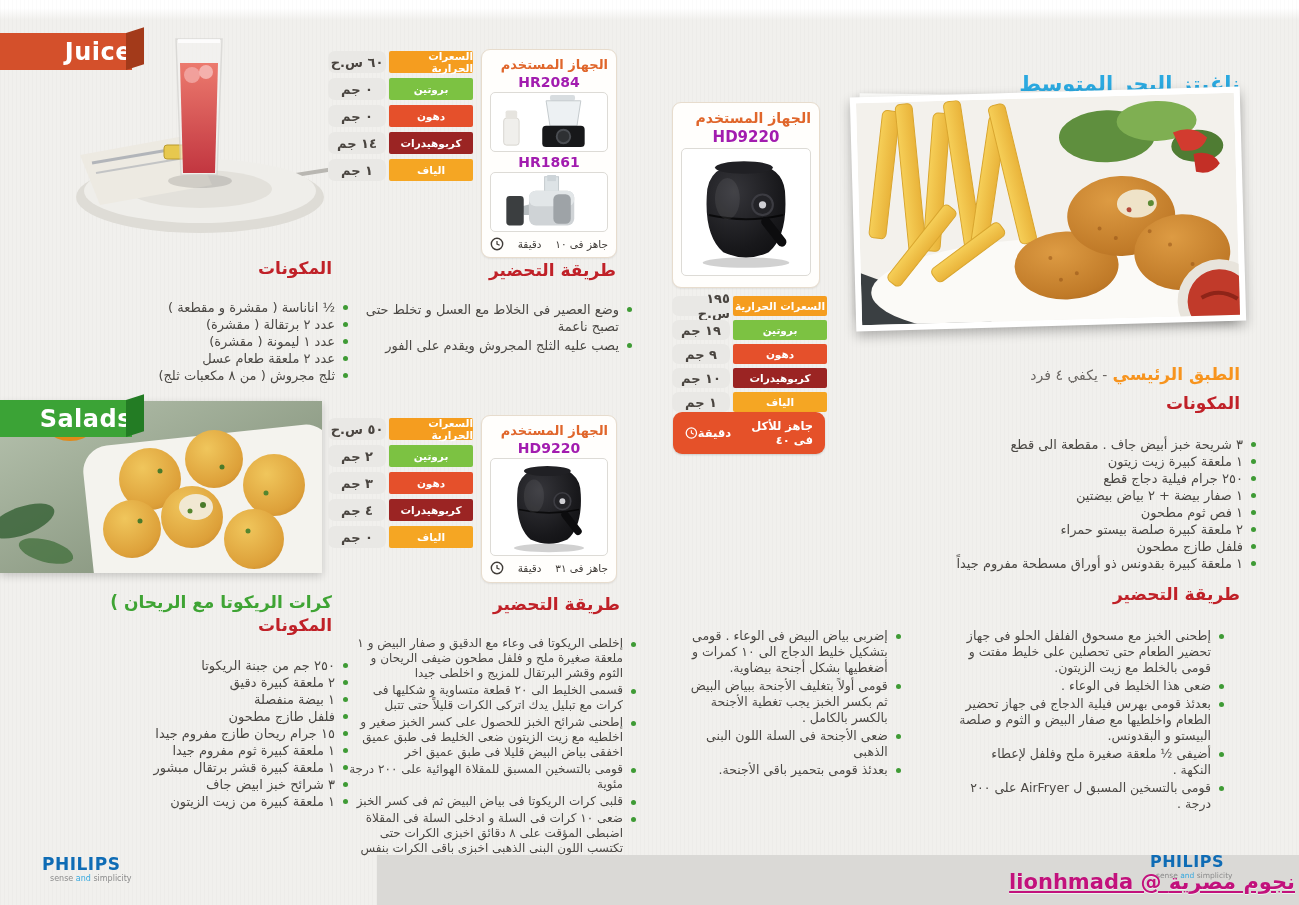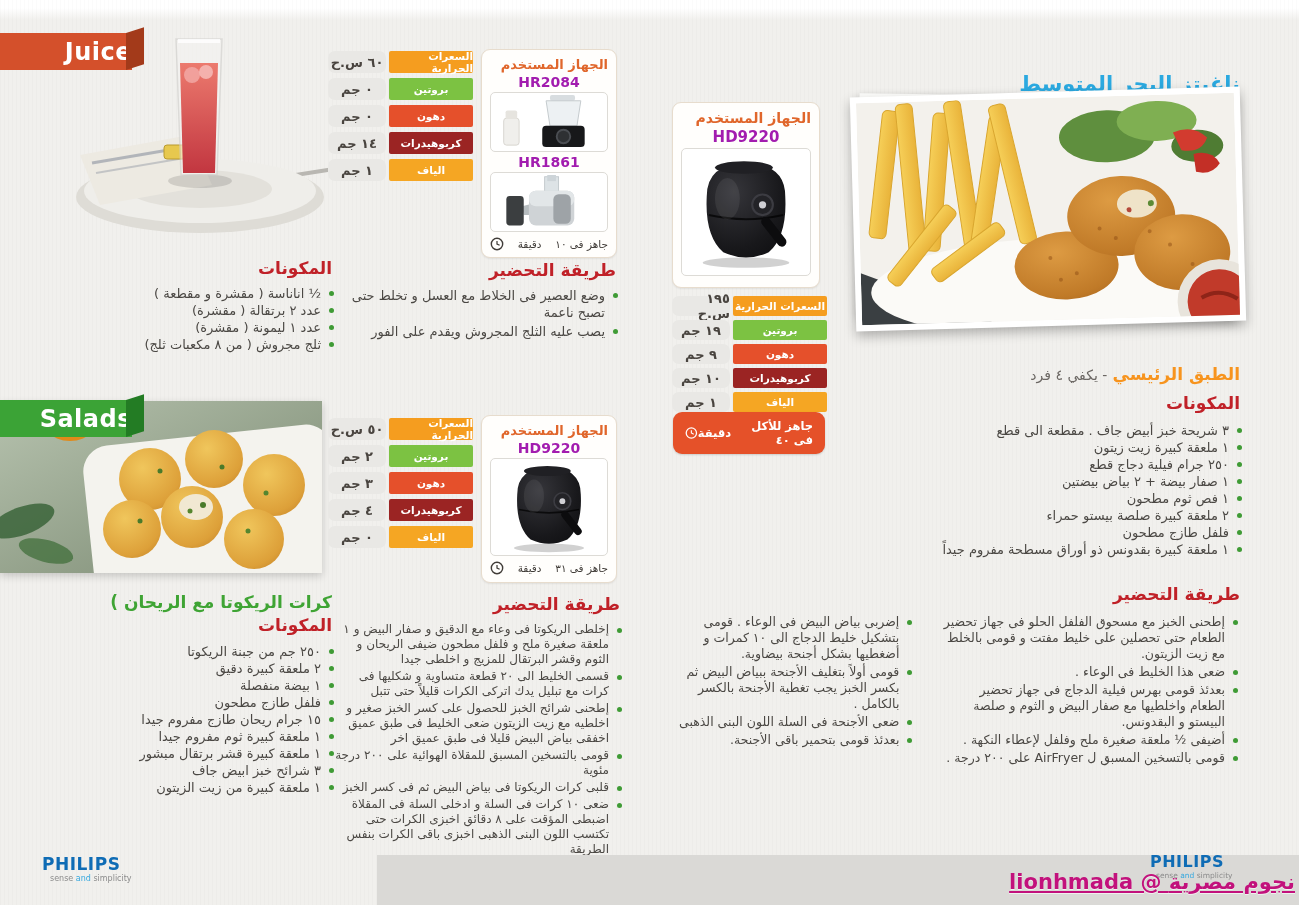--- a/index.html
+++ b/index.html
@@ -20,21 +20,21 @@
   .rb-salads:after{background:#237c24;}
   
   .rtl{direction:rtl;text-align:right;}
   .title-blue{color:#1e9cd7;font-weight:bold;font-size:19px;}
   .title-green{color:#3fa434;font-weight:bold;font-size:17px;}
   .title-cyan{color:#2ba9e0;font-weight:bold;font-size:21px;}
   .h-red{color:#c02128;font-weight:bold;font-size:17px;}
   .h-orange{color:#e0662b;font-weight:bold;font-size:13px;}
   .cat-orange{color:#f7941e;font-weight:bold;font-size:17px;}
   .serves{color:#6b6763;font-size:14px;font-weight:normal;}
-  ul.blist{list-style:none;margin:2px;padding:0;direction:rtl;text-align:right;}
+  ul.blist{list-style:none;margin:16px;padding:0;direction:rtl;text-align:right;}
   ul.blist li{position:relative;padding-right:13px;font-size:13px;line-height:17px;color:#4b4844;}
   ul.blist li:before{content:"";position:absolute;right:0;top:6px;width:5px;height:5px;border-radius:50%;background:#3f9b35;}
   ul.steps li{margin-bottom:2px;}
   
   .nut{position:absolute;display:flex;flex-direction:column;gap:5px;}
   .nut-row{display:flex;direction:rtl;gap:3px;height:22px;}
   .nut-label{width:84px;color:#fff;font-size:10.5px;font-weight:bold;display:flex;align-items:center;justify-content:center;border-radius:2px;}
   .nut-val{width:58px;background:#e9e8e5;border-radius:7px;color:#49443f;font-size:13px;font-weight:bold;display:flex;align-items:center;justify-content:center;}
   .nut-wide .nut-label{width:94px;}
   
@@ -87,20 +87,21 @@
     <circle cx="120" cy="42" r="8" fill="#f2a8a4" opacity=".85"></circle>
     <circle cx="134" cy="39" r="7" fill="#f6bcb8" opacity=".85"></circle>
     <rect x="106" y="6" width="42" height="4" fill="#ffffff" opacity=".8"></rect>
   </svg>
 
   <div class="abs rtl h-red" style="left:30px;top:258px;width:302px;">المكونات</div>
   <ul class="blist abs" style="left:30px;top:283px;width:302px;">
     <li>½ اناناسة ( مقشرة و مقطعة )</li>
     <li>عدد ٢ برتقالة ( مقشرة)</li>
     <li>عدد ١ ليمونة ( مقشرة)</li>
+    <li>عدد ٢ ملعقة طعام عسل</li>
     <li>ثلج مجروش ( من ٨ مكعبات ثلج)</li>
   </ul>
 
   <div class="nut" style="left:328px;top:51px;">
     <div class="nut-row">
       <div class="nut-label" style="background:#f59d1f;">السعرات الحرارية</div>
       <div class="nut-val">٦٠ س.ح</div>
     </div>
     <div class="nut-row">
       <div class="nut-label" style="background:#7cc242;">بروتين</div>

